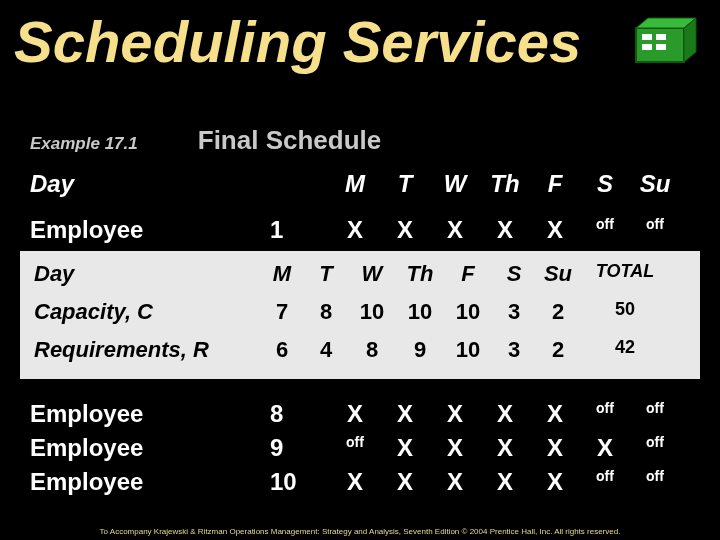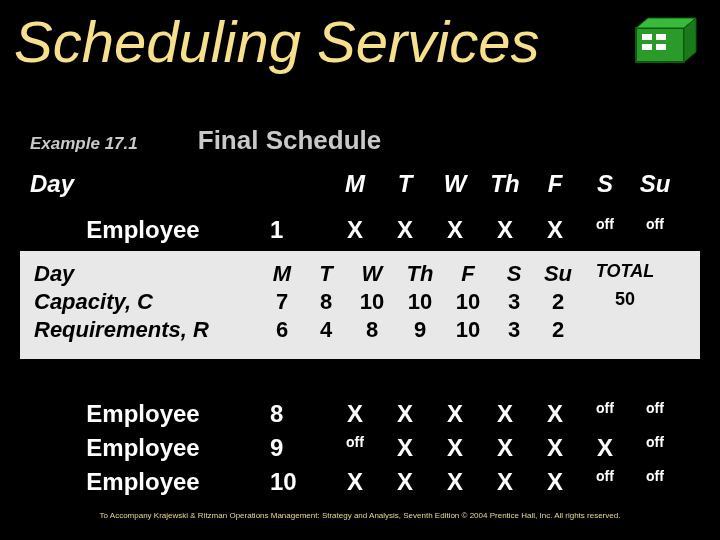--- a/index.html
+++ b/index.html
@@ -7,21 +7,21 @@
     width: 720px;
     height: 540px;
     background: #000;
     font-family: Arial, Helvetica, sans-serif;
     color: #fff;
     overflow: hidden;
     position: relative;
   }
   .title {
     font-size: 58px;
-    font-weight: normal;
+    font-weight: bold;
     font-style: italic;
     color: #f7e08c;
     text-shadow: 2px 2px 3px #000;
     padding: 8px 0 0 14px;
     letter-spacing: 0px;
   }
   .subtitle-row {
     display: flex;
     align-items: baseline;
     padding: 0 4px 0 30px;
@@ -52,21 +52,21 @@
   .day-label { width: 300px; }
   .day-cols { display: flex; gap: 0; }
   .day-cols span { width: 50px; text-align: center; }
   .emp1-row {
     display: flex;
     padding: 18px 30px 0 30px;
     font-size: 24px;
     font-weight: bold;
     color: #fff;
   }
-  .emp-label { width: 240px; text-align: center; padding-right: 14px; }
+  .emp-label { width: 240px; text-align: left; padding-right: 14px; }
   .emp-num { width: 60px; text-align: left; }
   .emp-cols { display: flex; }
   .emp-cols span { width: 50px; text-align: center; }
   .off { font-size: 14px; }
   .overlay {
     position: absolute;
     left: 20px;
     right: 20px;
     top: 251px;
     background: #e8e8e8;
@@ -82,39 +82,39 @@
   }
   .ov-label { width: 226px; }
   .ov-cols { display: flex; }
   .ov-cols span { width: 44px; text-align: center; }
   .ov-cols .wider { width: 48px; }
   .ov-total { width: 90px; text-align: center; font-size: 18px; }
   .ov-data {
     display: flex;
     font-size: 22px;
     font-weight: bold;
-    margin-top: 2px;
+    margin-top: 12px;
   }
   .ov-dlabel { width: 226px; font-style: italic; }
   .bottom-rows {
     position: absolute;
     left: 30px;
     right: 30px;
     top: 400px;
   }
   .brow {
     display: flex;
     font-size: 24px;
     font-weight: bold;
     color: #fff;
     margin-bottom: 6px;
   }
   .footer {
     position: absolute;
-    bottom: 20px;
+    bottom: 4px;
     width: 100%;
     text-align: center;
     font-size: 8px;
     color: #e8d890;
   }
   .calc-icon {
     position: absolute;
     right: 22px;
     top: 14px;
     width: 64px;
@@ -199,20 +199,21 @@
     <div class="ov-dlabel">Requirements, R</div>
     <div class="ov-cols">
       <span>6</span>
       <span>4</span>
       <span class="wider">8</span>
       <span class="wider">9</span>
       <span class="wider">10</span>
       <span>3</span>
       <span>2</span>
     </div>
+    <div class="ov-total" style="font-style:normal">42</div>
   </div>
 </div>
 
 <div class="bottom-rows">
   <div class="brow">
     <div class="emp-label">Employee</div>
     <div class="emp-num">8</div>
     <div class="emp-cols">
       <span>X</span>
       <span>X</span>

